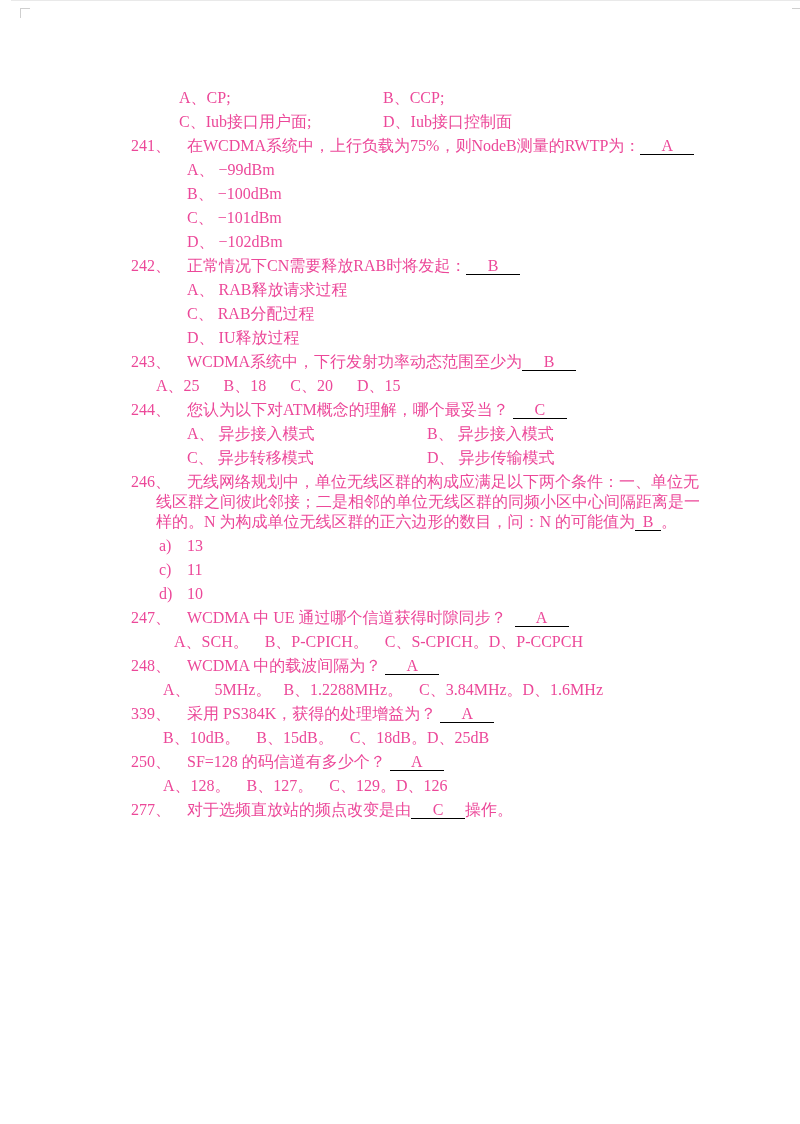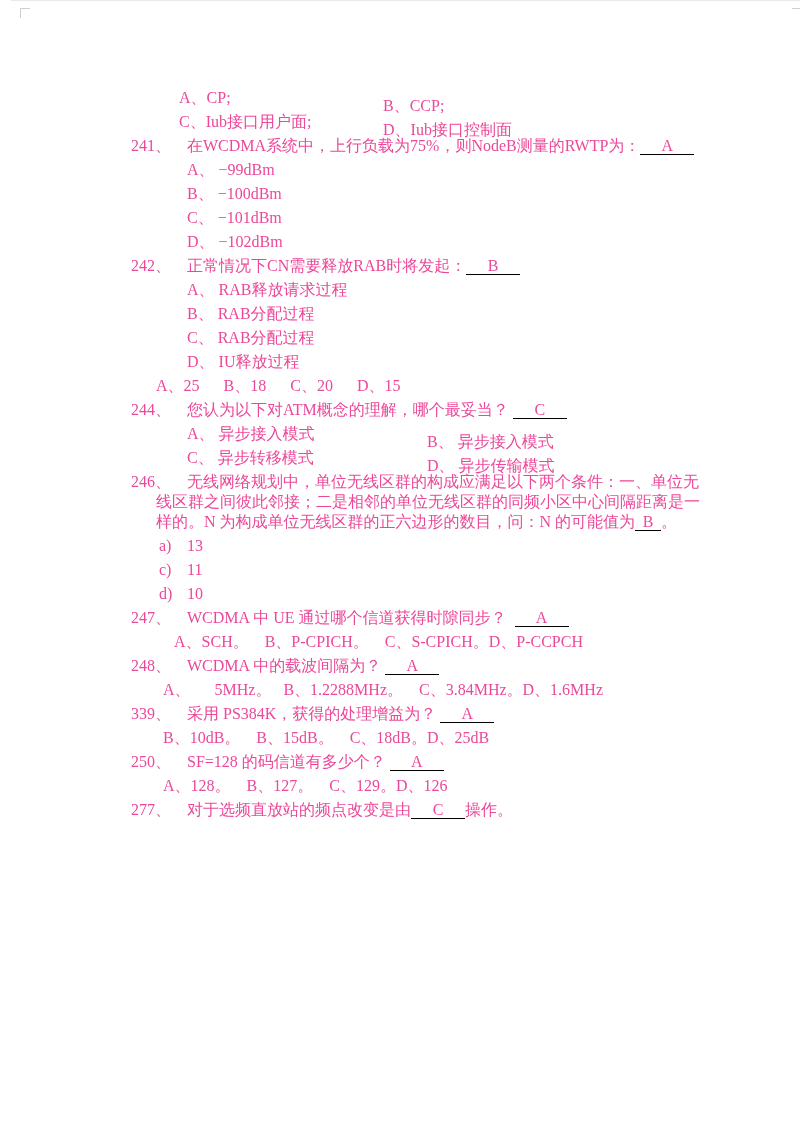--- a/index.html
+++ b/index.html
@@ -19,21 +19,21 @@
   .row { position:relative; line-height:20px; margin-bottom:4px; white-space:pre-wrap; }
   .stem { padding-left:25px; text-indent:31px; }
   .qnum { position:absolute; left:0; top:0; text-indent:0; }
   .blank {
     display:inline-block; min-width:54px; border-bottom:1px solid #000;
     text-align:center; text-indent:0; line-height:17px; vertical-align:baseline;
   }
   .blank.narrow { min-width:26px; }
   .opt2 .c1 { display:inline-block; margin-left:48px; }
   .opt2.wide .c1 { margin-left:56px;text-align:center; }
-  .opt2 .c2 { position:absolute; left:252px; top:8px; }
+  .opt2 .c2 { position:absolute; left:252px; top:0; }
   .opt2.wide .c2 { left:296px; }
   .opt1 { padding-left:56px; }
   .ol-25 { padding-left:25px; }
   .ol-32 { padding-left:32px; }
   .ol-43 { padding-left:43px; }
   .sub { padding-left:28px; }
   .sub .lbl { display:inline-block; width:28px; }
   .gap { margin-top:2px; }
 </style>
 </head>
@@ -55,26 +55,26 @@
       <div class="row stem"><span class="qnum">241、</span><span>在WCDMA系统中，上行负载为75%，则NodeB测量的RWTP为：</span><span class="blank"><span>A</span></span><span></span></div>
       <div class="row opt1"><span>A、 −99dBm</span></div>
       <div class="row opt1"><span>B、 −100dBm</span></div>
       <div class="row opt1"><span>C、 −101dBm</span></div>
       <div class="row opt1"><span>D、 −102dBm</span></div>
     </div>
 
     <div class="q">
       <div class="row stem"><span class="qnum">242、</span><span>正常情况下CN需要释放RAB时将发起：</span><span class="blank"><span>B</span></span><span></span></div>
       <div class="row opt1"><span>A、 RAB释放请求过程</span></div>
-      <div class="row opt1"><span>B、 RAB分配过程</span></div>
       <div class="row opt1"><span>C、 RAB分配过程</span></div>
       <div class="row opt1"><span>D、 IU释放过程</span></div>
     </div>
 
     <div class="q">
+      <div class="row stem"><span class="qnum">243、</span><span>WCDMA系统中，下行发射功率动态范围至少为</span><span class="blank"><span>B</span></span></div>
       <div class="row ol-25"><span>A、25      B、18      C、20      D、15</span></div>
     </div>
 
     <div class="q">
       <div class="row stem"><span class="qnum">244、</span><span>您认为以下对ATM概念的理解，哪个最妥当？ </span><span class="blank"><span>C</span></span></div>
       <div class="row opt2 wide"><span class="c1">A、 异步接入模式</span><span class="c2">B、 异步接入模式</span></div>
       <div class="row opt2 wide"><span class="c1">C、 异步转移模式</span><span class="c2">D、 异步传输模式</span></div>
     </div>
 
 

